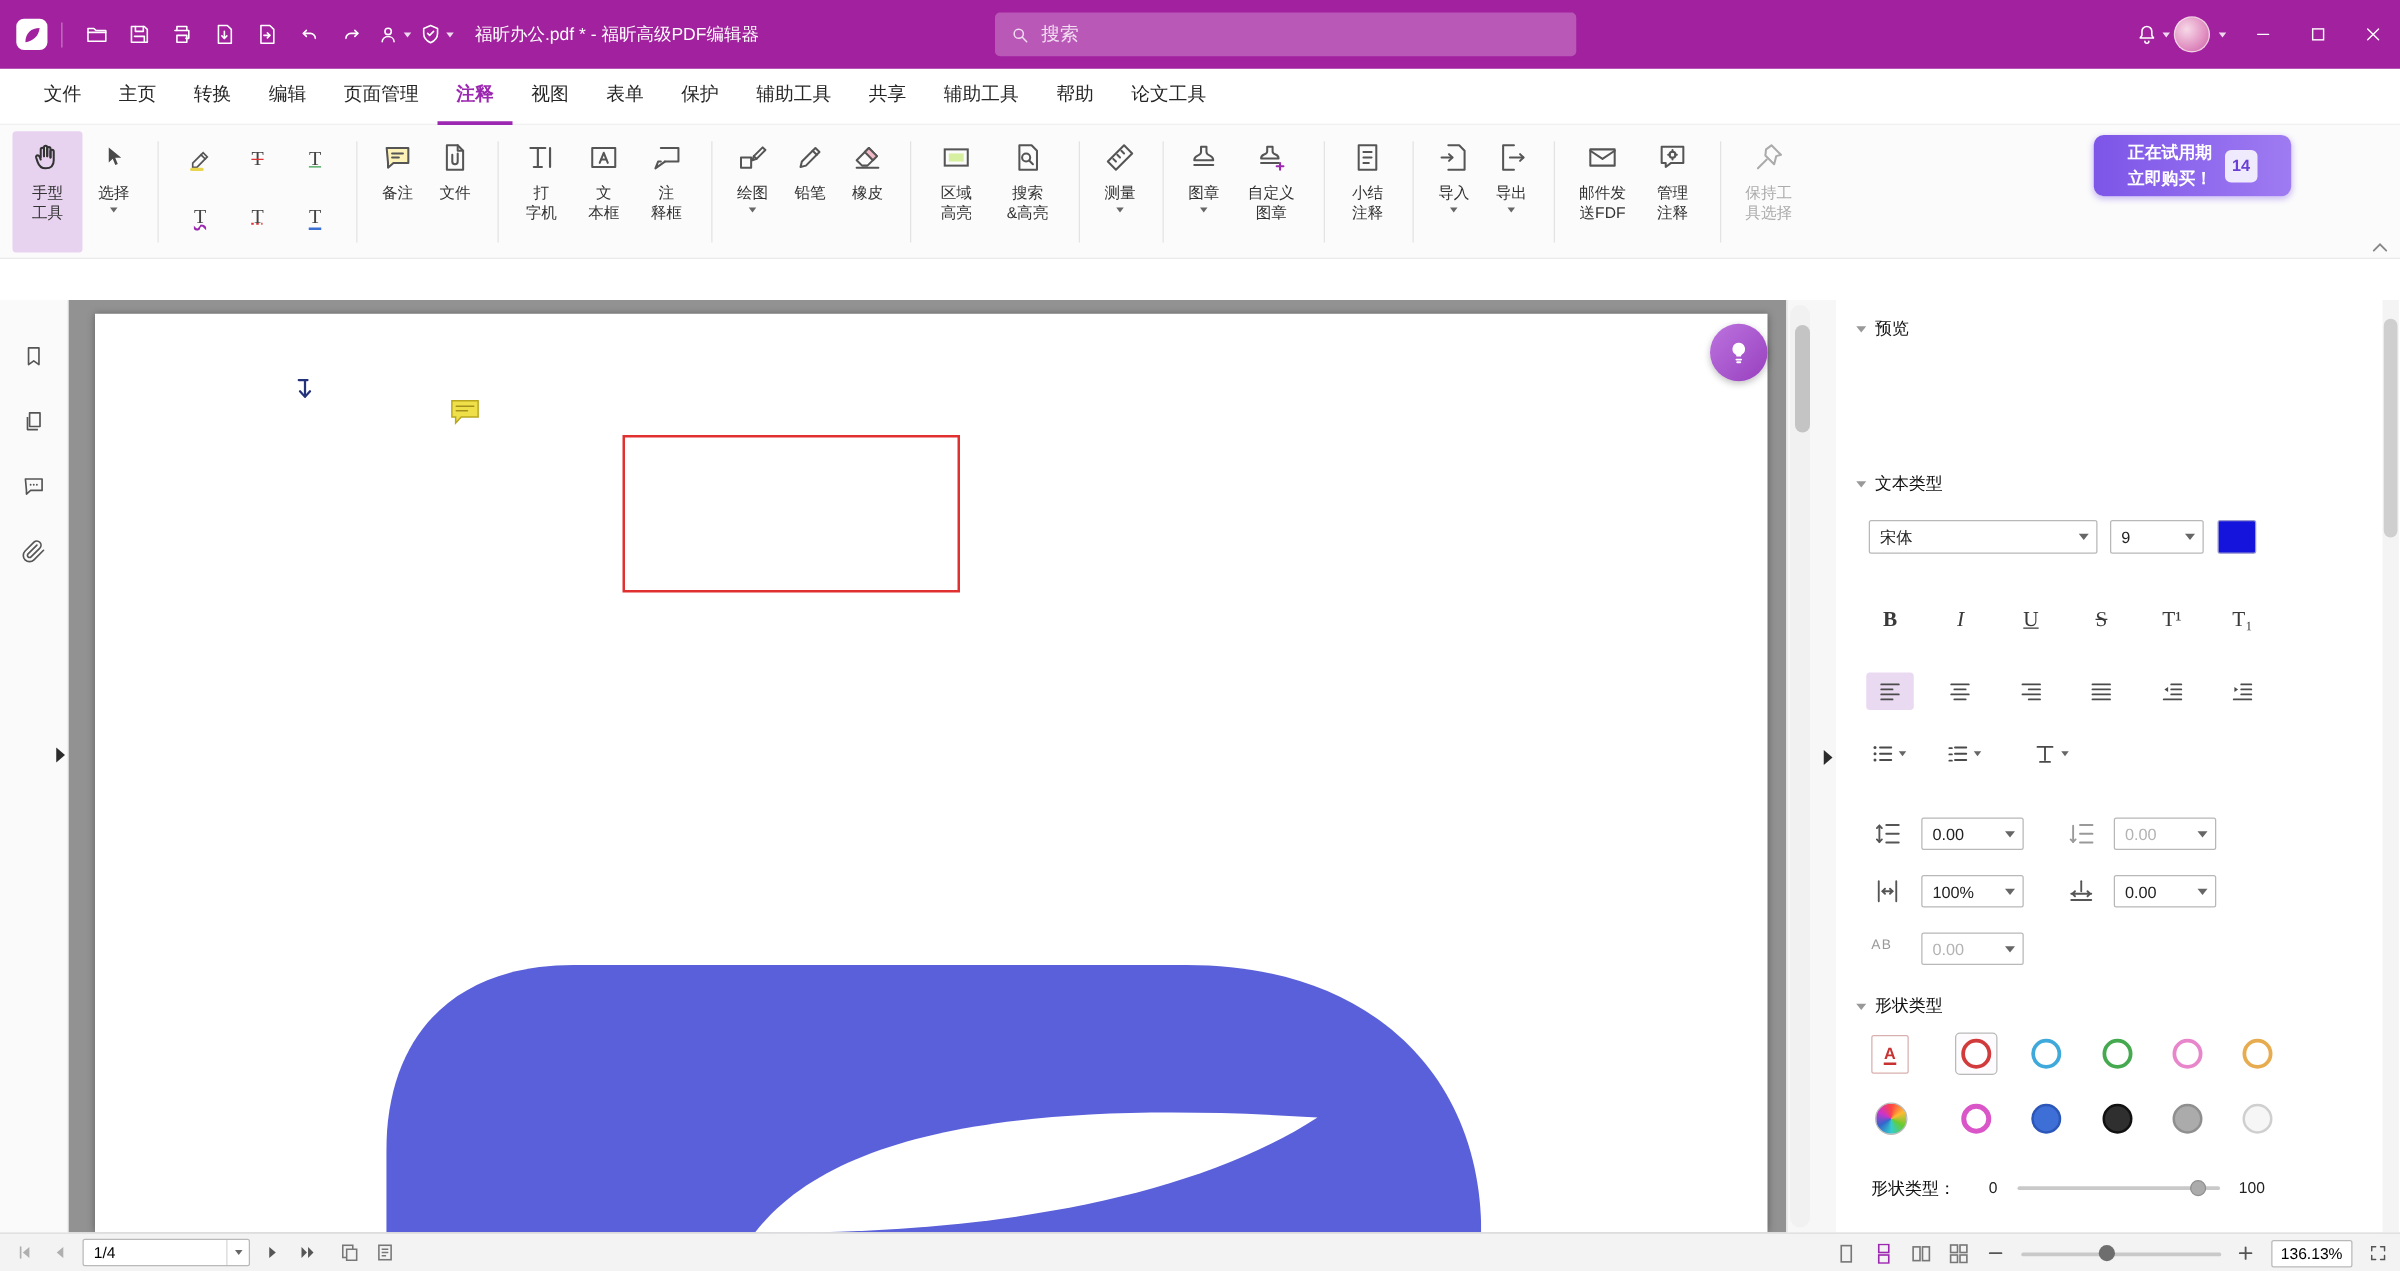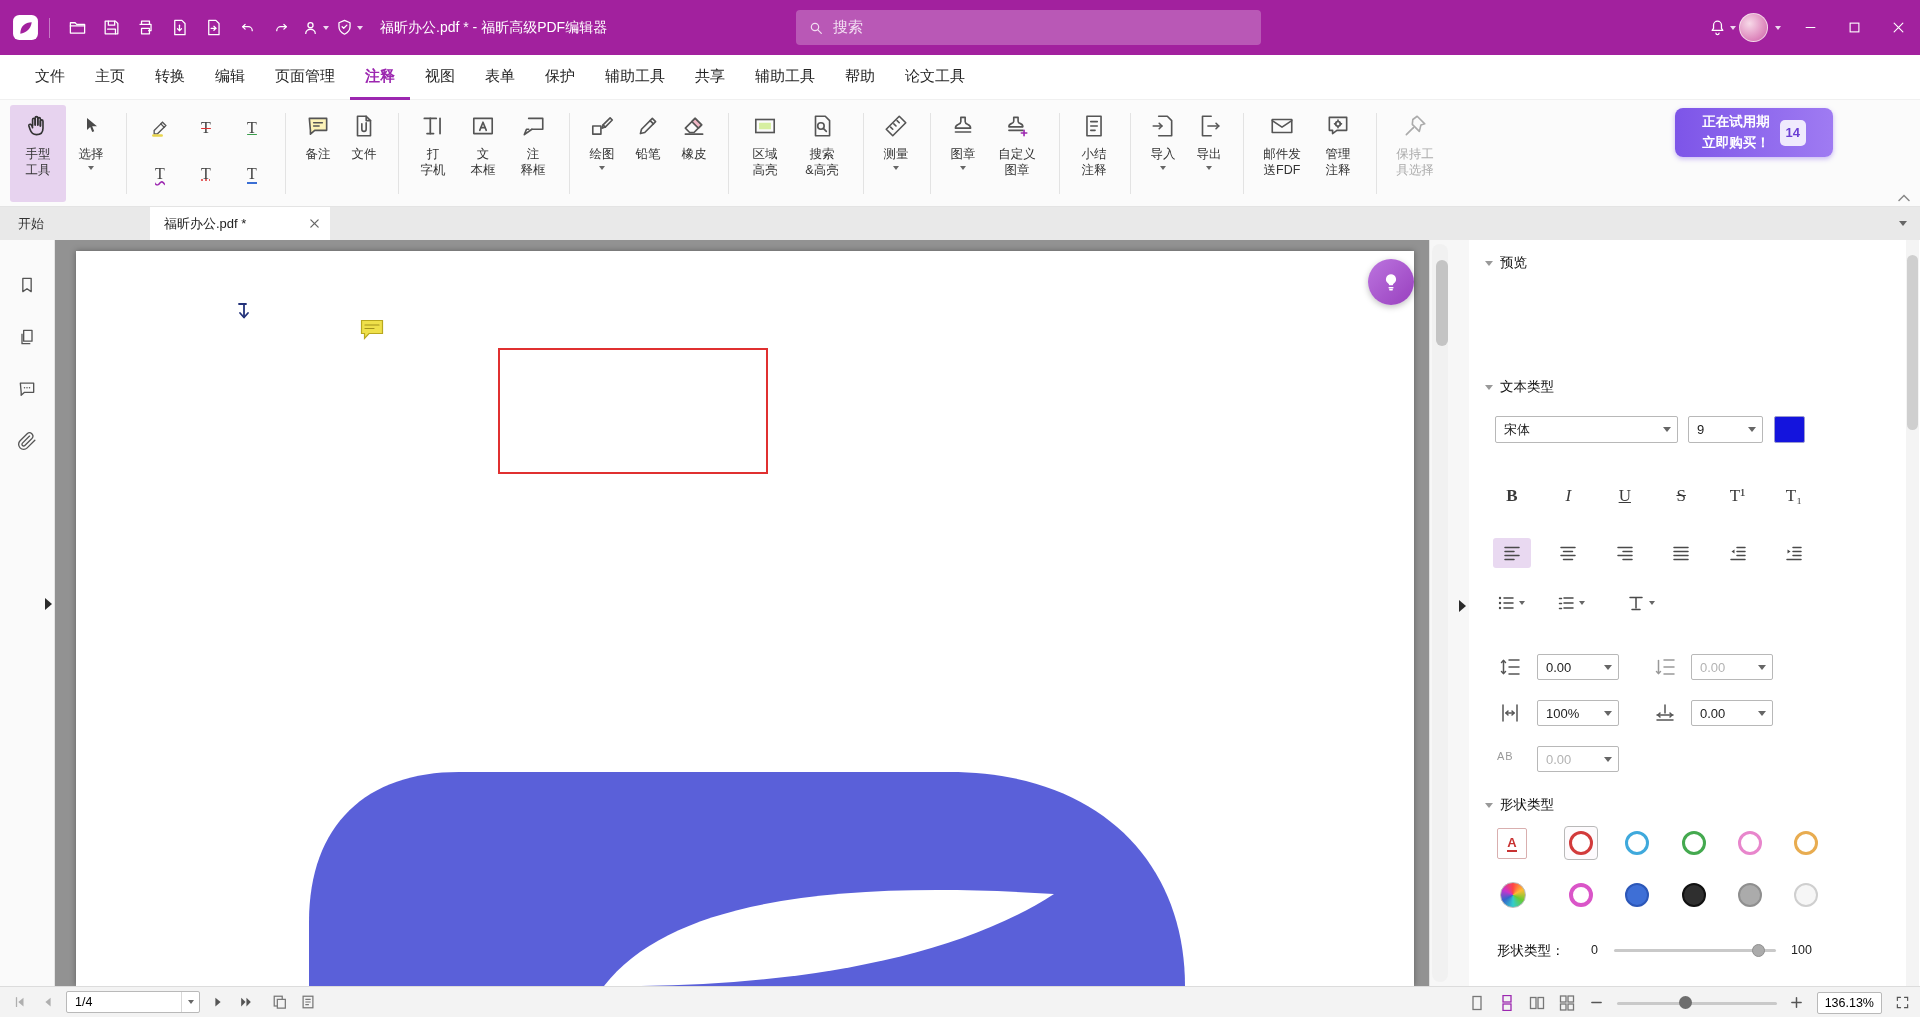--- a/index.html
+++ b/index.html
@@ -496,33 +496,20 @@
       <div class="days">14</div>
     </div>
     <div class="rib-collapse">
         <svg width="12" height="8" viewBox="0 0 12 8" fill="none" stroke="#888" stroke-width="1.5" stroke-linecap="round">
           <path d="M1 6.5 6 1.5l5 5"></path>
         </svg>
       </div>
   </div>
 
   <div class="tabrow">
-    <div class="tabs-left">
-      <div class="tab-start">开始</div>
-      <div class="tab-doc">
-        <span>福昕办公.pdf *</span>
-        <svg width="11" height="11" viewBox="0 0 12 12" stroke="#666" stroke-width="1.4" stroke-linecap="round">
-            <path d="M2 2l8 8M10 2L2 10"></path>
-          </svg>
-      </div>
-      <div class="tab-spacer"></div>
-      <div class="tab-dd">
-          <span class="dd"></span>
-        </div>
-    </div>
   </div>
 
   <div class="content">
 
     <div class="left-sidebar">
       <div class="sb-btn">
           <svg width="20" height="20" viewBox="0 0 24 24" fill="none" stroke="#555" stroke-width="1.6" stroke-linejoin="round">
             <path d="M7 4h10v16l-5-3.5L7 20z"></path>
           </svg>
         </div>

